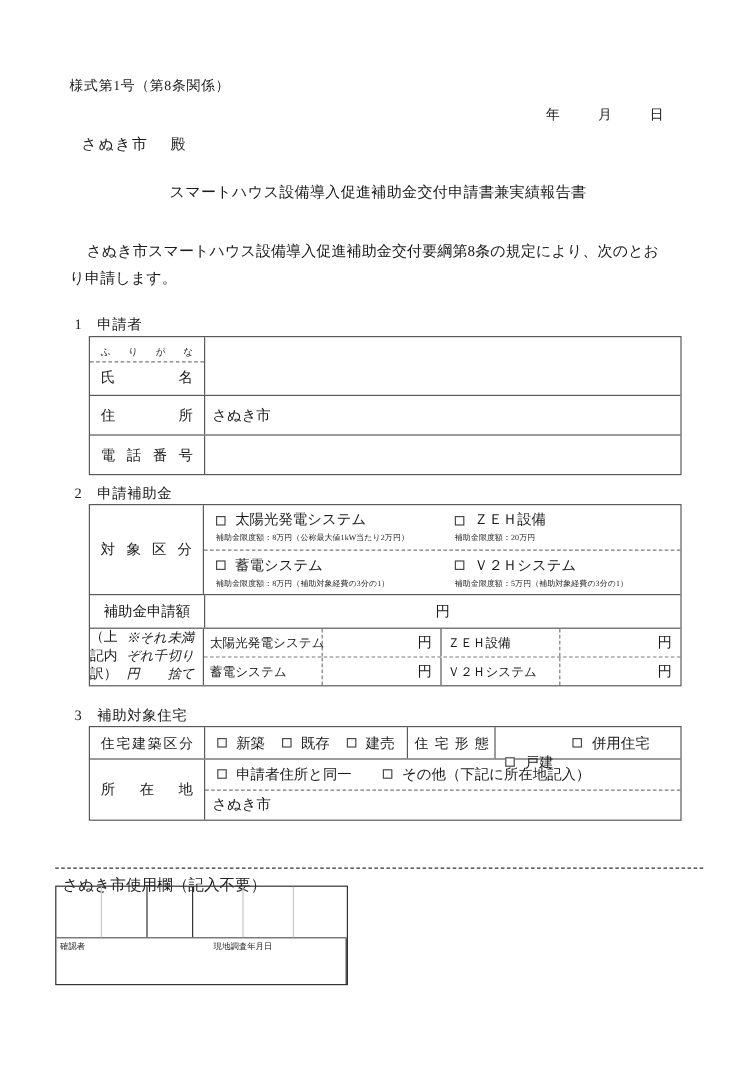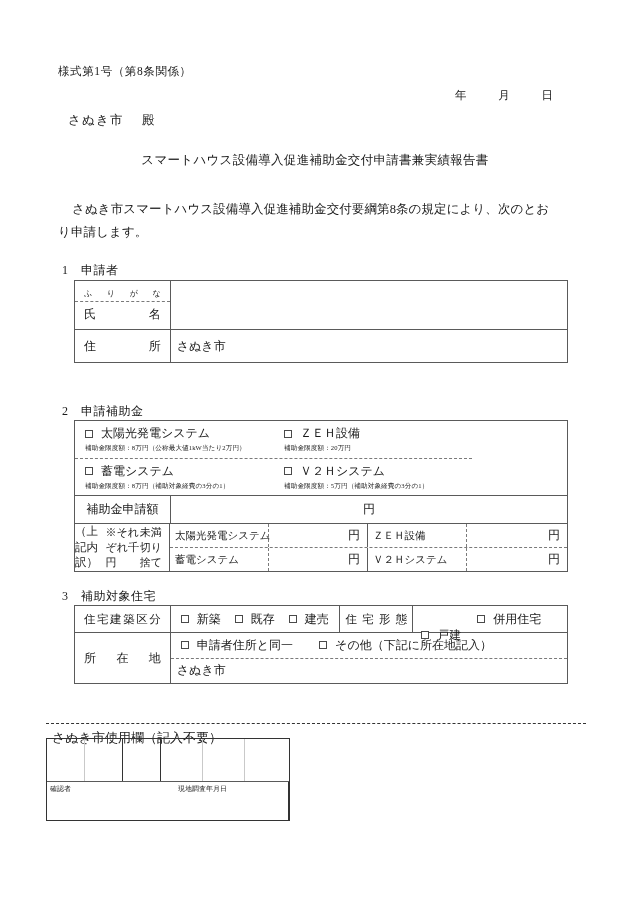--- a/index.html
+++ b/index.html
@@ -184,21 +184,21 @@
   }
   .breakdown-lbl {
     display: flex;
     flex-direction: row;
     align-items: center;
     justify-content: center;
     width: 100%;
     line-height: 1.35;
     font-size: 11.5px;
   }
-  .breakdown-lbl .l2 { font-size: 11px; }
+  .breakdown-lbl .l2 { font-size: 11px; font-style: italic; }
 
   .sub-name {
     padding-left: 5px;
     font-size: 10.5px;
     white-space: nowrap;
   }
 
   
   .divider {
     position: absolute;
@@ -275,30 +275,39 @@
         </div>
       </div>
       <div class="cell val" style="width:397px;"></div>
     </div>
     <div class="row bt" style="height:33px;">
       <div class="cell br lbl" style="width:96px;">
         <span class="spread">住所</span>
       </div>
       <div class="cell val" style="width:397px;">さぬき市</div>
     </div>
+    <div class="row bt" style="height:33px;">
+      <div class="cell br lbl" style="width:96px;">
+        <span class="spread">電話番号</span>
+      </div>
+      <div class="cell val" style="width:397px;"></div>
+    </div>
   </div>
 
   <div class="sec-head" style="left:62px; top:403px;">
     <span class="num">2</span>
     <span>申請補助金</span>
   </div>
 
   <div class="tbl" style="left:74px; top:420px; width:494px;">
 
     <div class="row" style="height:74px;">
+      <div class="cell br lbl" style="width:96px;">
+        <span class="spread">対象区分</span>
+      </div>
       <div style="width:397px; display:flex; flex-direction:column;">
         <div class="dash-b" style="height:37px; display:flex;">
           <div class="grp" style="width:199px;">
             <span class="opt">
               <span class="cb"></span>
               <span>太陽光発電システム</span>
             </span>
             <span class="note">補助金限度額：8万円（公称最大値1kW当たり2万円）</span>
           </div>
           <div class="grp" style="width:198px;">

